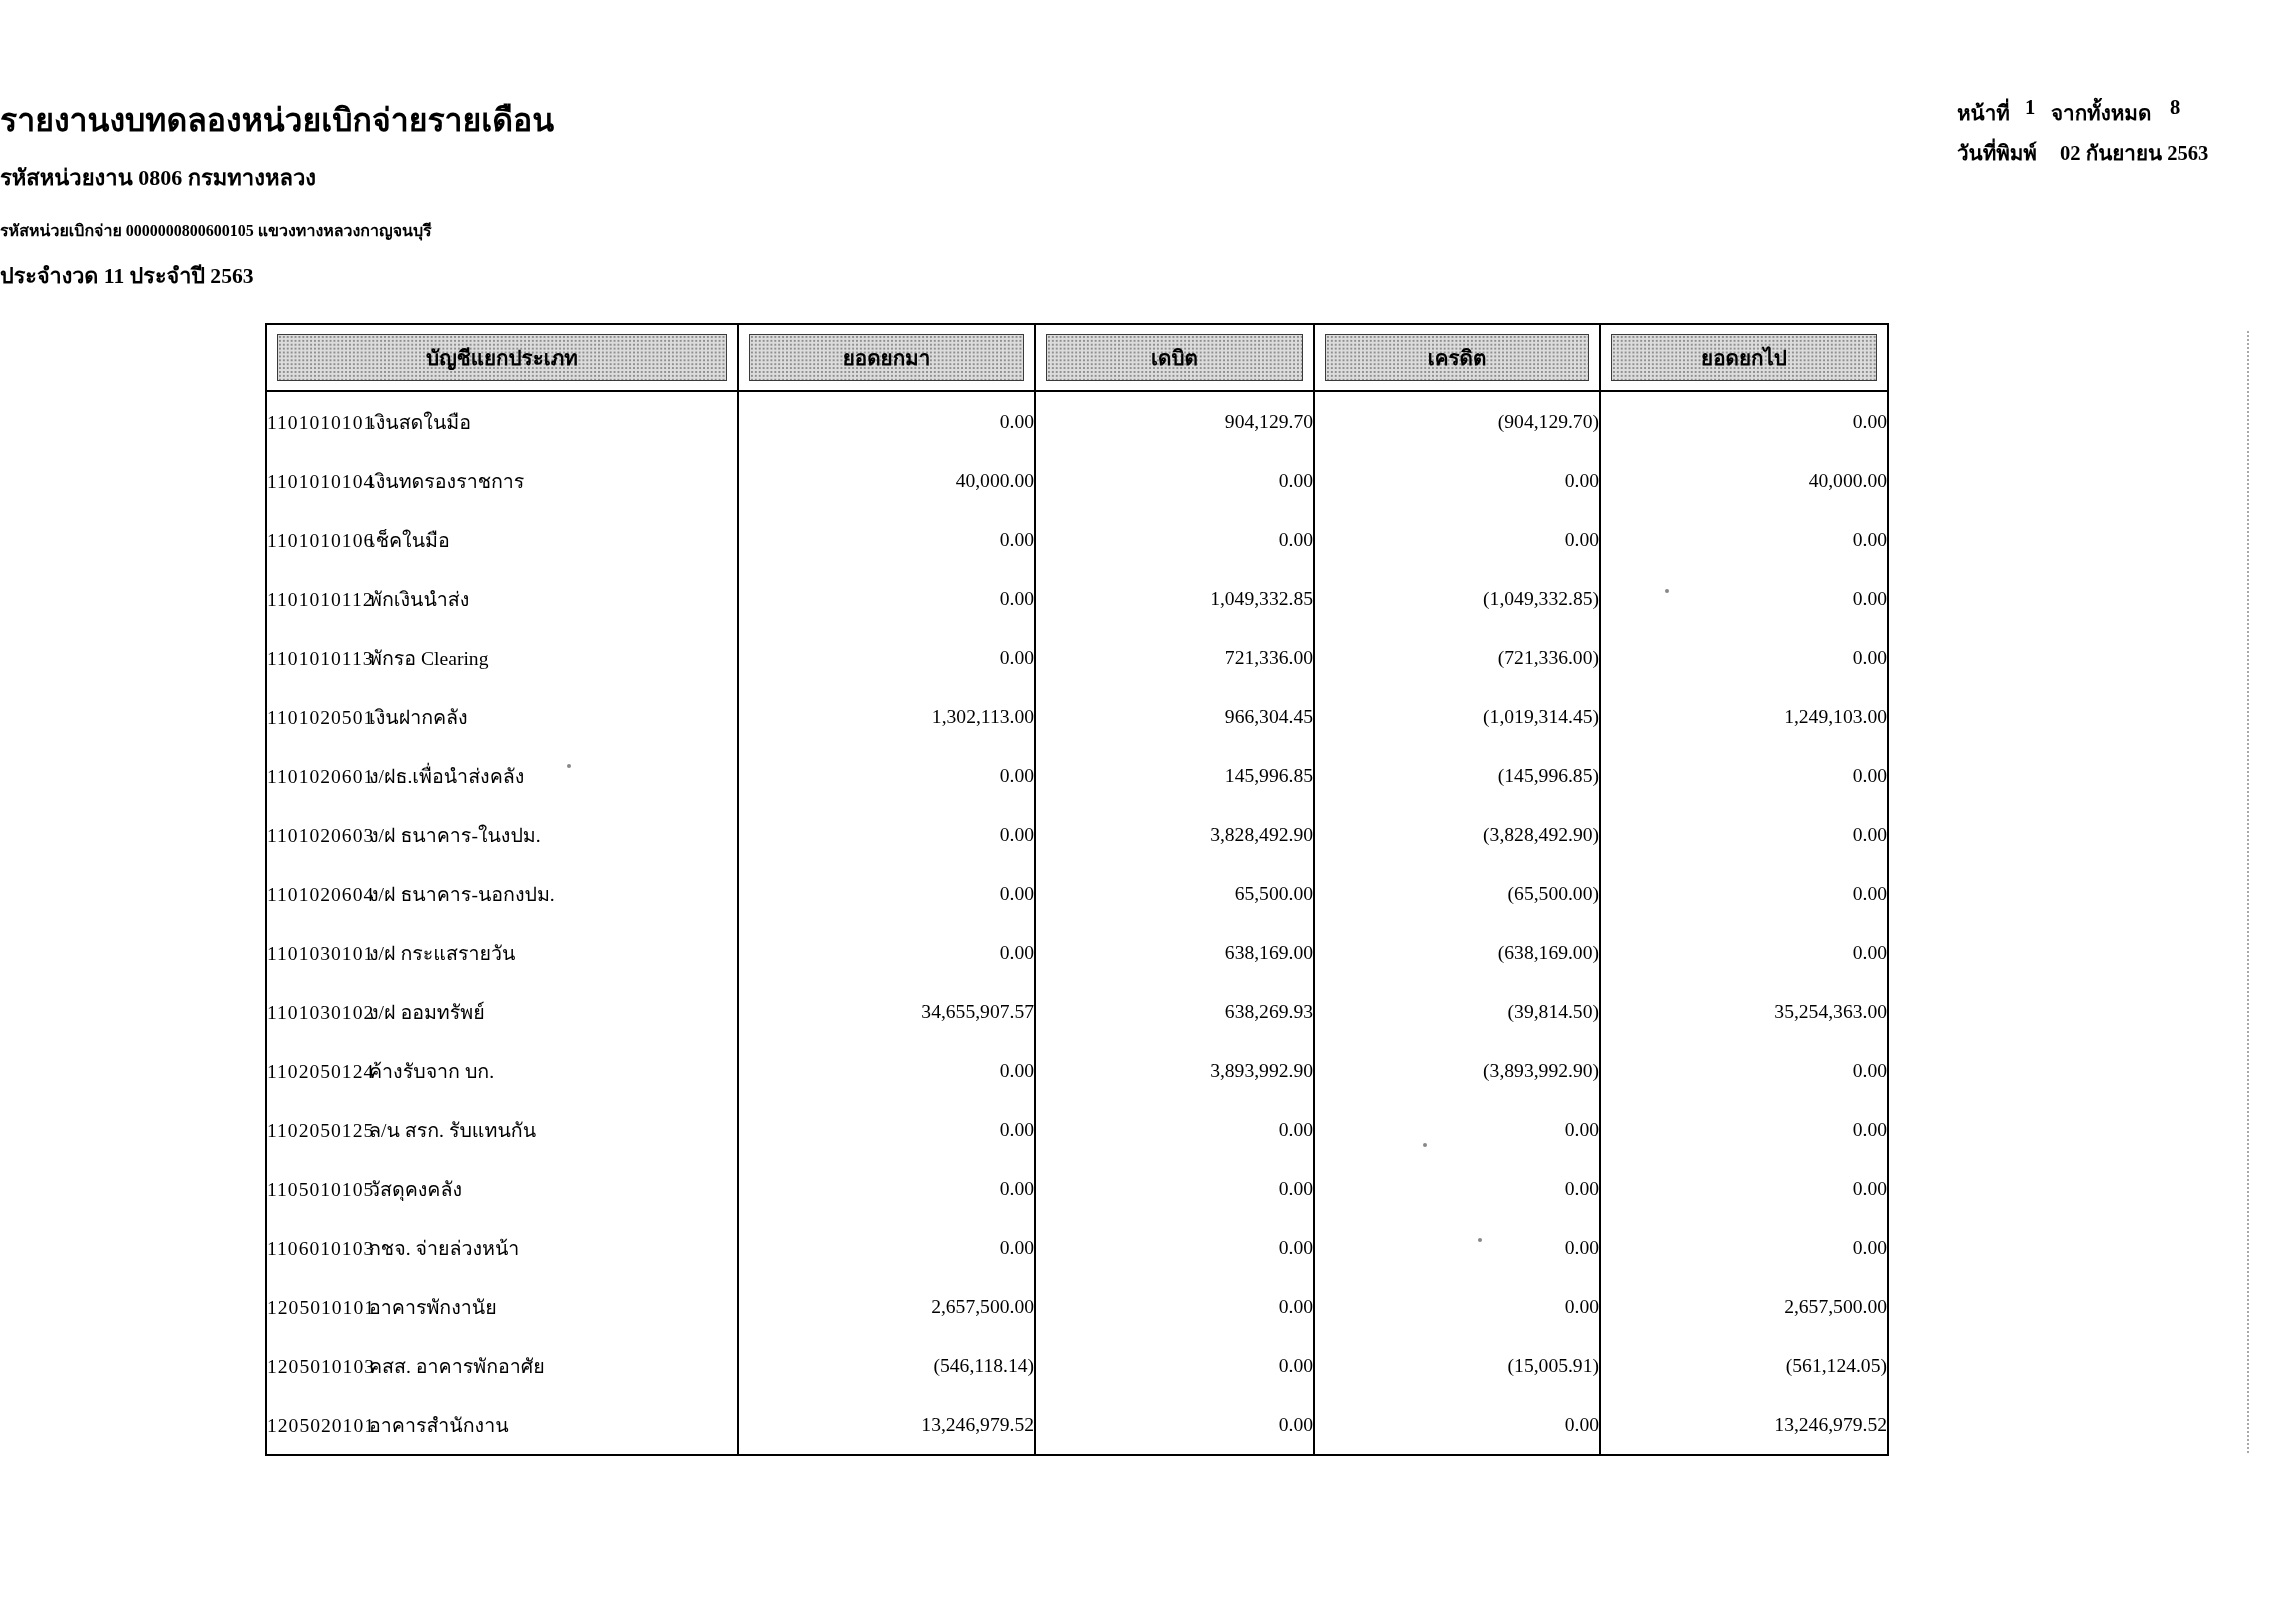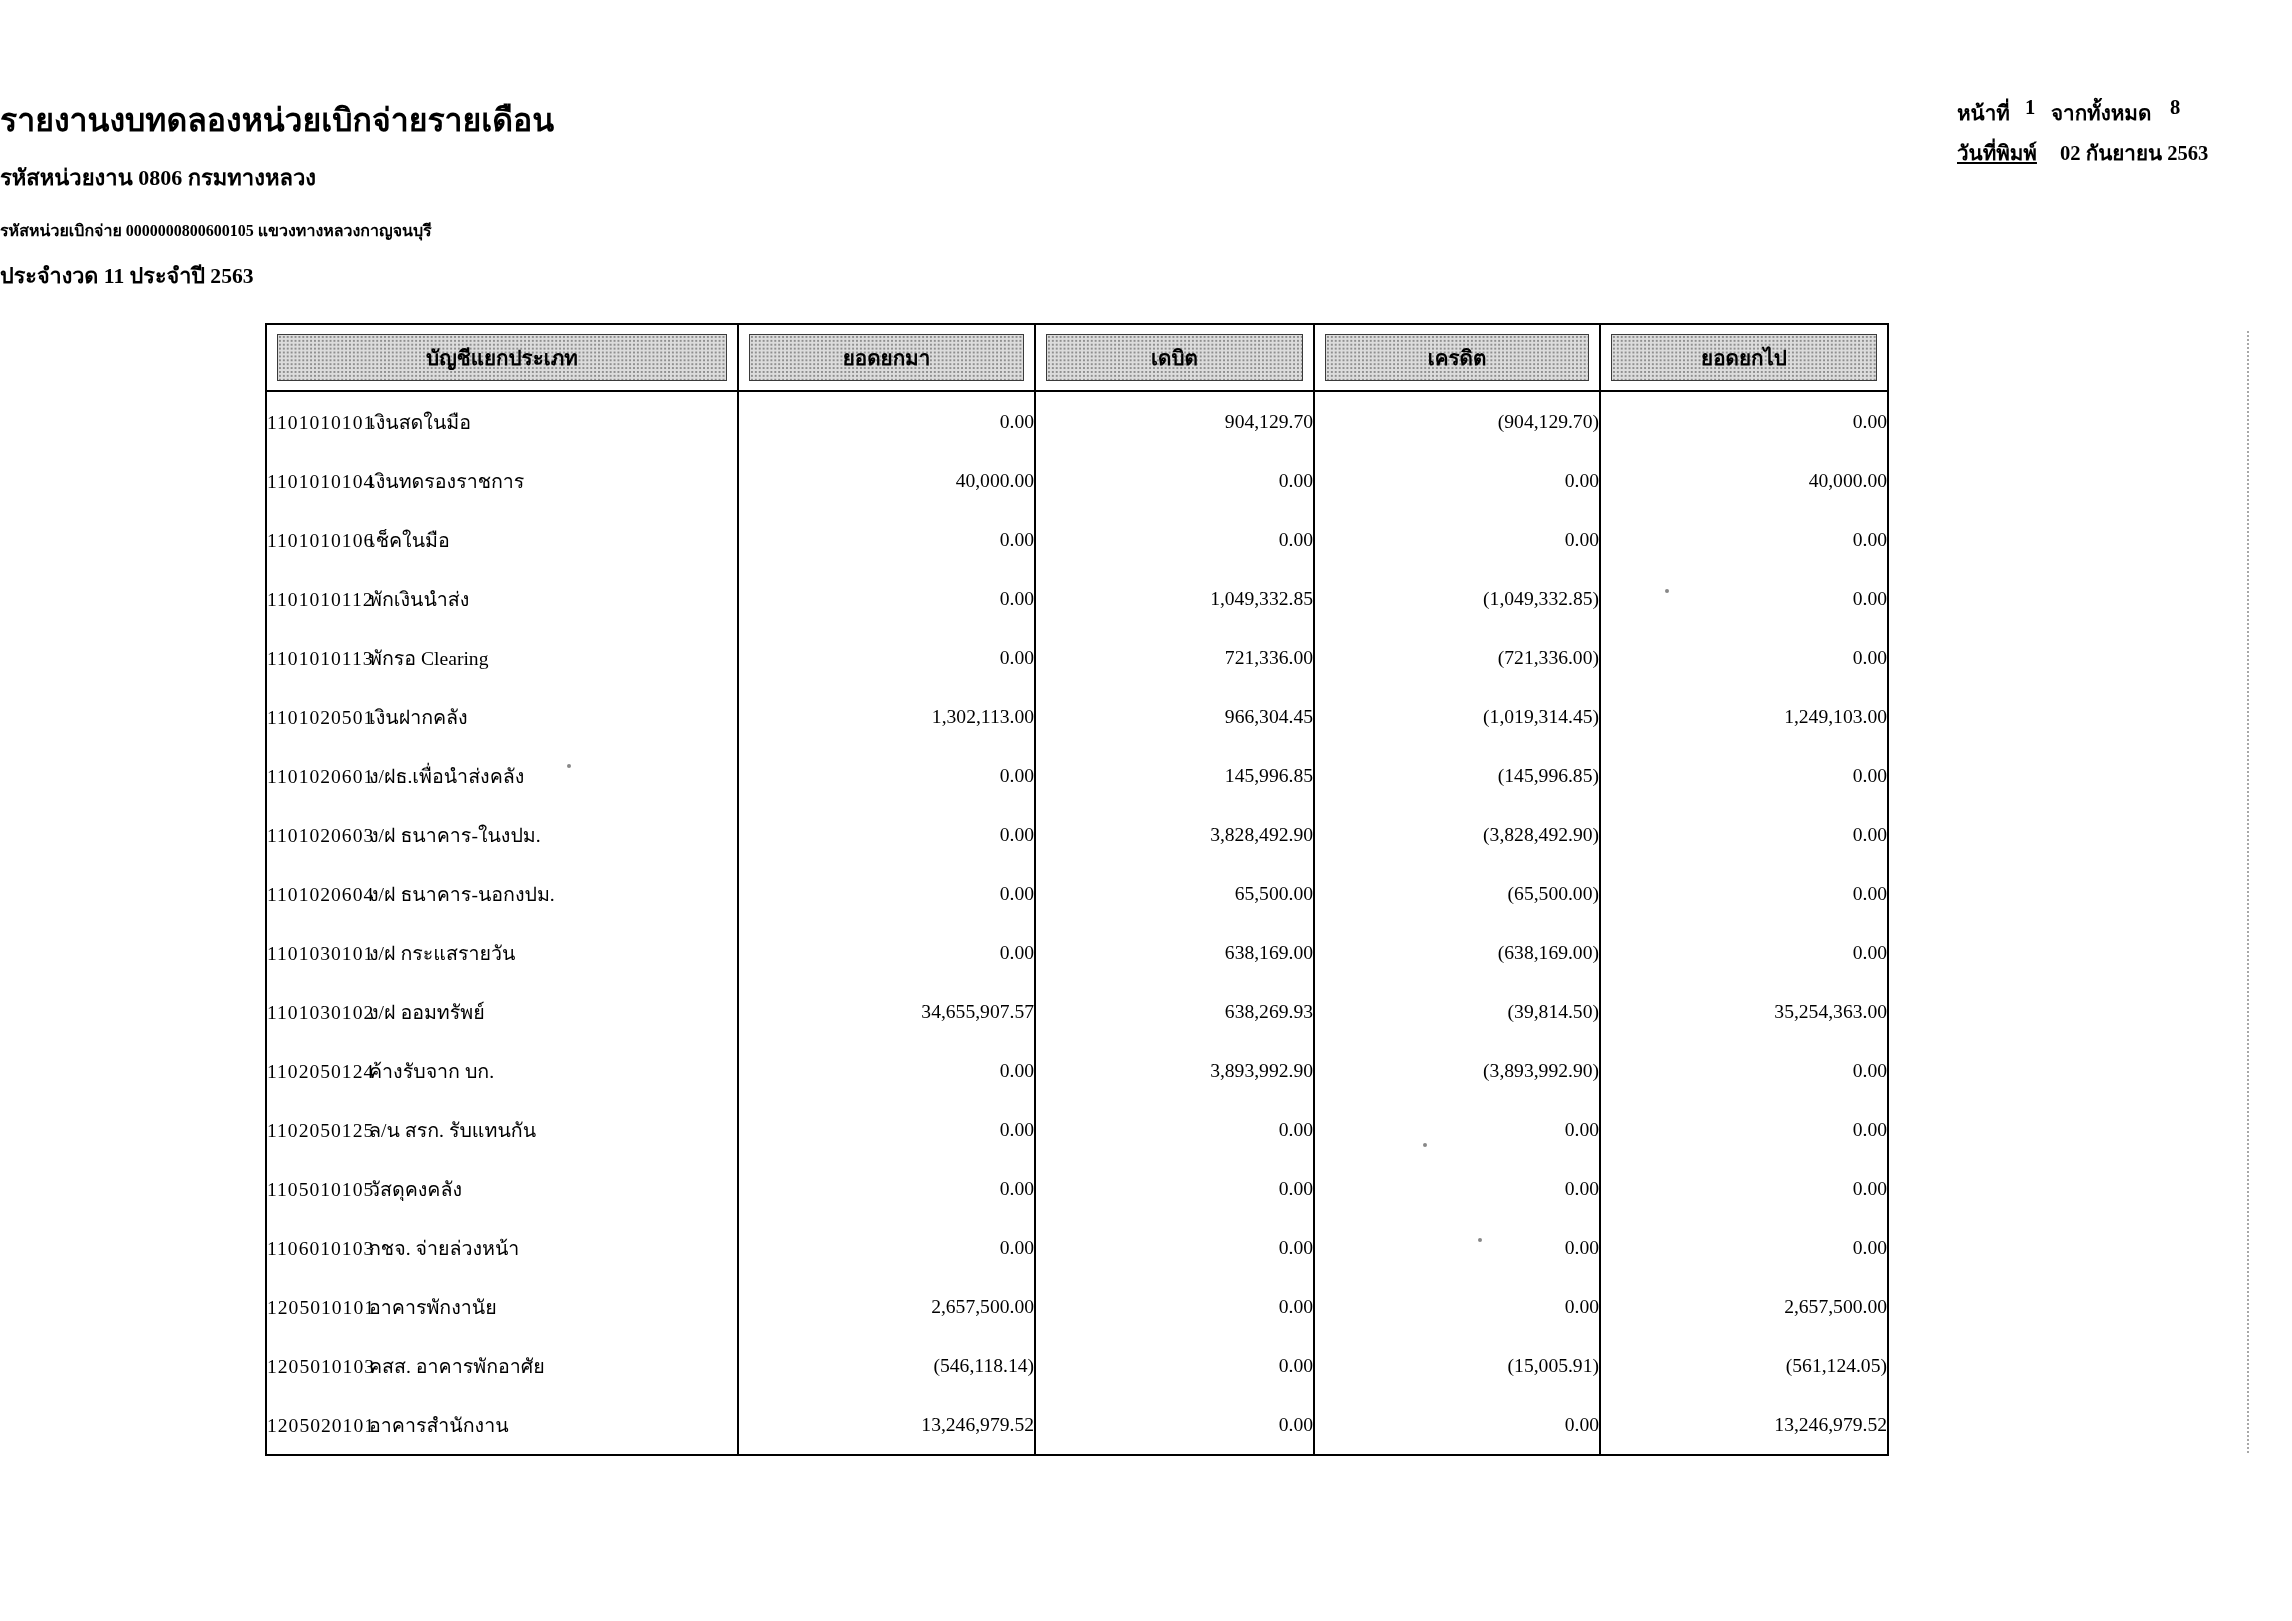--- a/index.html
+++ b/index.html
@@ -110,21 +110,21 @@
 
   <div class="center-line doc-title">รายงานงบทดลองหน่วยเบิกจ่ายรายเดือน</div>
   <div class="center-line doc-sub1">รหัสหน่วยงาน 0806 กรมทางหลวง</div>
   <div class="center-line doc-sub2">รหัสหน่วยเบิกจ่าย 0000000800600105 แขวงทางหลวงกาญจนบุรี</div>
   <div class="center-line doc-sub3">ประจำงวด 11 ประจำปี 2563</div>
 
   <span class="meta-item" style="left:1957px; top:96px;">หน้าที่</span>
   <span class="meta-item" style="left:2025px; top:96px;">1</span>
   <span class="meta-item" style="left:2051px; top:96px;">จากทั้งหมด</span>
   <span class="meta-item" style="left:2170px; top:96px;">8</span>
-  <span class="meta-item" style="left:1957px; top:136px;text-decoration:underline;">วันที่พิมพ์</span>
+  <span class="meta-item" style="left:1957px; top:136px;">วันที่พิมพ์</span>
   <span class="meta-item" style="left:2051px; top:136px;margin-left:9px;">02 กันยายน 2563</span>
 
   <table class="tb">
     <colgroup>
       <col style="width:472px">
       <col style="width:297px">
       <col style="width:279px">
       <col style="width:286px">
       <col style="width:288px">
     </colgroup>

